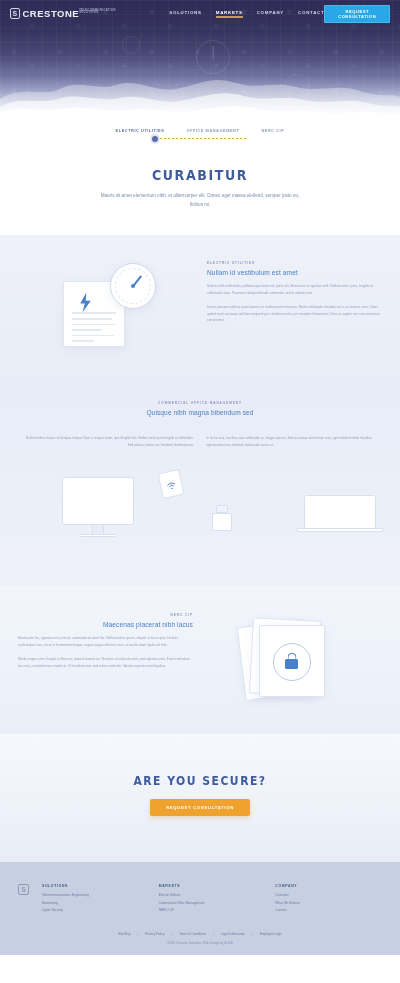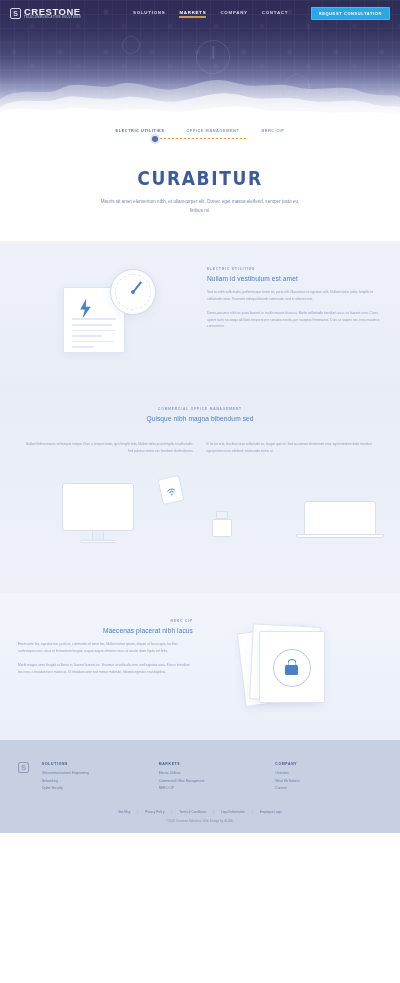--- a/index.html
+++ b/index.html
@@ -56,21 +56,21 @@
   .navbar {
     position:relative; z-index:6;
     height:27px; display:flex; align-items:center; padding:0 10px;
   }
   .logo { display:flex; align-items:center; gap:3px; }
   .logo-mark {
     width:11px;height:11px;border:1.2px solid #cfd4e8;border-radius:2px;
     display:flex;align-items:center;justify-content:center;
     font-size:7px;color:#cfd4e8;font-weight:700;line-height:1;
   }
-  .logo-text { display:flex;flex-direction:column;line-height:1; }
+  .logo-text { display:flex;flex-direction:row;line-height:1; }
   .logo-name {
     font-size:9.5px;font-weight:700;color:#eef0f8;letter-spacing:.5px;
   }
   .logo-sub {
     font-size:2.6px;font-weight:600;color:#a8aece;letter-spacing:.45px;margin-top:1px;
   }
   .nav-links { display:flex; gap:14px; margin-left:52px; }
   .nav-link {
     font-size:4.4px;font-weight:700;letter-spacing:.75px;color:#d6d9ea;
     text-decoration:none; padding-bottom:3px; position:relative; cursor:pointer;
@@ -120,21 +120,21 @@
   }
   .tab-knob {
     position:absolute; left:0px; top:-2.5px; width:6px; height:6px;
     border-radius:50%; background:#5b6ea8;
     box-shadow:0 0 0 2px rgba(91,110,168,.18);
   }
 
   
   .intro { text-align:center; padding:20px 0 26px; background:#fff; }
   .intro-title {
-    font-size:19px; font-weight:700; letter-spacing:1.6px; color:#3e5b9c;
+    font-size:14px; font-weight:700; letter-spacing:1.6px; color:#3e5b9c;
     font-family:"DejaVu Sans Condensed","Liberation Sans", sans-serif;
   }
   .intro-text {
     margin:9px auto 0; max-width:205px; font-size:4.6px; line-height:1.9;
     color:#7e8bab;
   }
 
   
   .sec {
     position:relative; background:linear-gradient(180deg,#eef1f8 0%,#e9edf6 100%);
@@ -440,20 +440,25 @@
           <div class="lock-circle">
             <div class="lock-body">
                 <div class="lock-shackle"></div>
               </div>
           </div>
         </div>
       </div>
     </div>
   </div>
 
+  <div class="cta-band">
+    <div class="cta-dots"></div>
+    <div class="cta-title">ARE YOU SECURE?</div>
+    <button class="cta-btn">REQUEST CONSULTATION</button>
+  </div>
 
   <div class="footer">
     <div class="footer-inner">
       <div class="f-logo">
         <div class="f-logo-mark">S</div>
       </div>
 
       <div class="f-col">
         <div class="f-title">SOLUTIONS</div>
         <a class="f-link" href="#">Telecommunications Engineering</a>

